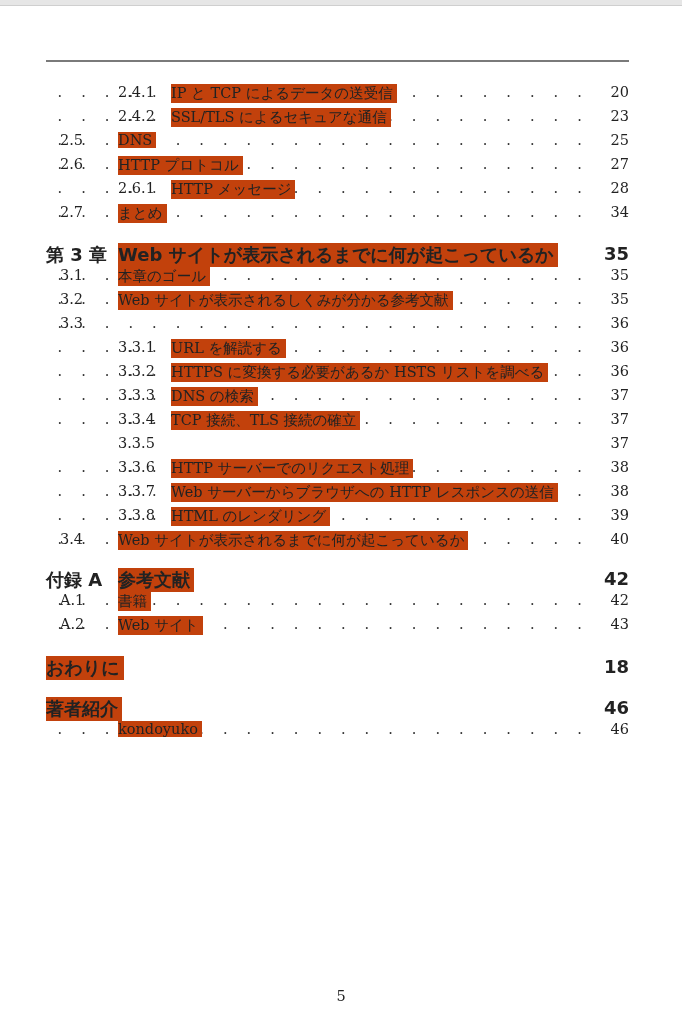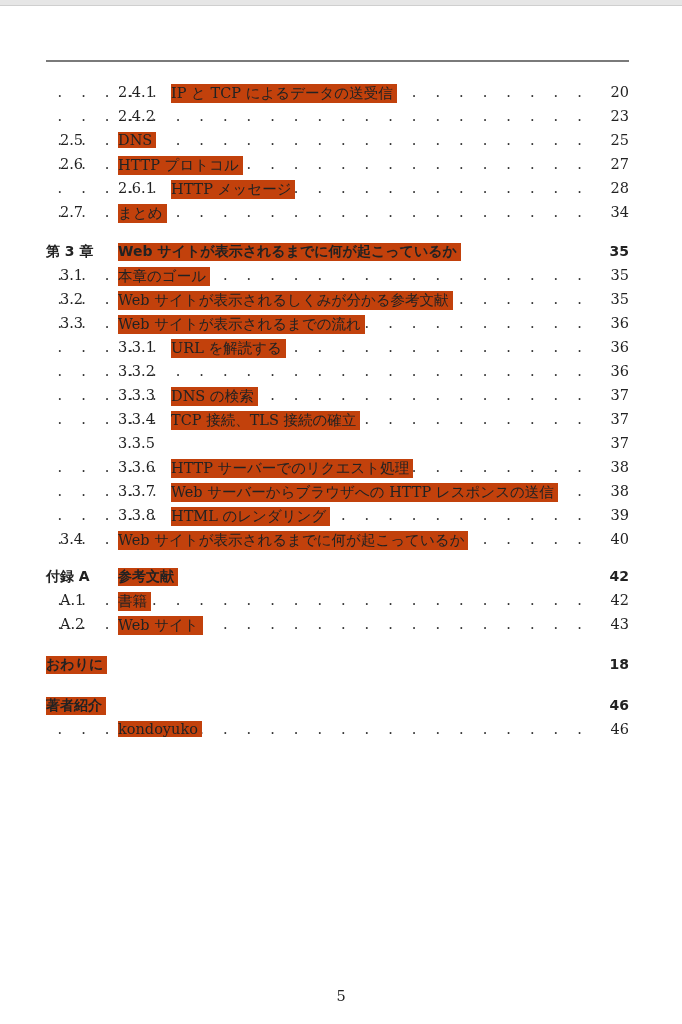--- a/index.html
+++ b/index.html
@@ -26,21 +26,21 @@
     .dots {
       position: absolute; top: 0; right: 40px; left: 0; overflow: hidden;
       white-space: nowrap; letter-spacing: 7.2px; color: #333; text-align: right;
       direction: rtl;
     }
     .page { position: absolute; right: 0; top: 0; text-align: left; }
     .lvl1 .num { left: 14px; }
     .lvl1 .title { left: 72px; }
     .lvl2 .num { left: 72px; }
     .lvl2 .title { left: 125px; }
-    .chap { font-family: "DejaVu Sans", "Liberation Sans", sans-serif; font-weight: bold; font-size: 14px; }
+    .chap { font-family: "DejaVu Sans", "Liberation Sans", sans-serif; font-weight: bold; font-size: 18px; }
     .chap .num { left: 0; }
     .chap .title { left: 72px; }
     .footer-page {
       position: absolute; left: 0; width: 682px; top: 988px; text-align: center;
       font-size: 14.5px;
     }
   </style>
 </head>
 <body>
 
@@ -51,20 +51,21 @@
 
   <div class="row lvl2" style="top:4px">
     <span class="dots">. . . . . . . . . . . . . . . . . . . . . . . . . . . . . . . . . . . . . .</span>
     <span class="num">2.4.1</span>
     <span class="title">IP と TCP によるデータの送受信</span>
     <span class="page">20</span>
   </div>
   <div class="row lvl2" style="top:28px">
     <span class="dots">. . . . . . . . . . . . . . . . . . . . . . . . . . . . . . . . . . . . . .</span>
     <span class="num">2.4.2</span>
+    <span class="title">SSL/TLS によるセキュアな通信</span>
     <span class="page">23</span>
   </div>
   <div class="row lvl1" style="top:52px">
     <span class="dots">. . . . . . . . . . . . . . . . . . . . . . . . . . . . . . . . . . . . . .</span>
     <span class="num">2.5</span>
     <span class="title">DNS</span>
     <span class="page">25</span>
   </div>
   <div class="row lvl1" style="top:76px">
     <span class="dots">. . . . . . . . . . . . . . . . . . . . . . . . . . . . . . . . . . . . . .</span>
@@ -98,32 +99,32 @@
   </div>
   <div class="row lvl1" style="top:211px">
     <span class="dots">. . . . . . . . . . . . . . . . . . . . . . . . . . . . . . . . . . . . . .</span>
     <span class="num">3.2</span>
     <span class="title">Web サイトが表示されるしくみが分かる参考文献</span>
     <span class="page">35</span>
   </div>
   <div class="row lvl1" style="top:235px">
     <span class="dots">. . . . . . . . . . . . . . . . . . . . . . . . . . . . . . . . . . . . . .</span>
     <span class="num">3.3</span>
-    <span class="title">Web サイトが表示されるまでの流れ</span>
     <span class="page">36</span>
   </div>
   <div class="row lvl2" style="top:259px">
     <span class="dots">. . . . . . . . . . . . . . . . . . . . . . . . . . . . . . . . . . . . . .</span>
     <span class="num">3.3.1</span>
     <span class="title">URL を解読する</span>
     <span class="page">36</span>
   </div>
   <div class="row lvl2" style="top:283px">
     <span class="dots">. . . . . . . . . . . . . . . . . . . . . . . . . . . . . . . . . . . . . .</span>
     <span class="num">3.3.2</span>
+    <span class="title">HTTPS に変換する必要があるか HSTS リストを調べる</span>
     <span class="page">36</span>
   </div>
   <div class="row lvl2" style="top:307px">
     <span class="dots">. . . . . . . . . . . . . . . . . . . . . . . . . . . . . . . . . . . . . .</span>
     <span class="num">3.3.3</span>
     <span class="title">DNS の検索</span>
     <span class="page">37</span>
   </div>
   <div class="row lvl2" style="top:331px">
     <span class="dots">. . . . . . . . . . . . . . . . . . . . . . . . . . . . . . . . . . . . . .</span>

